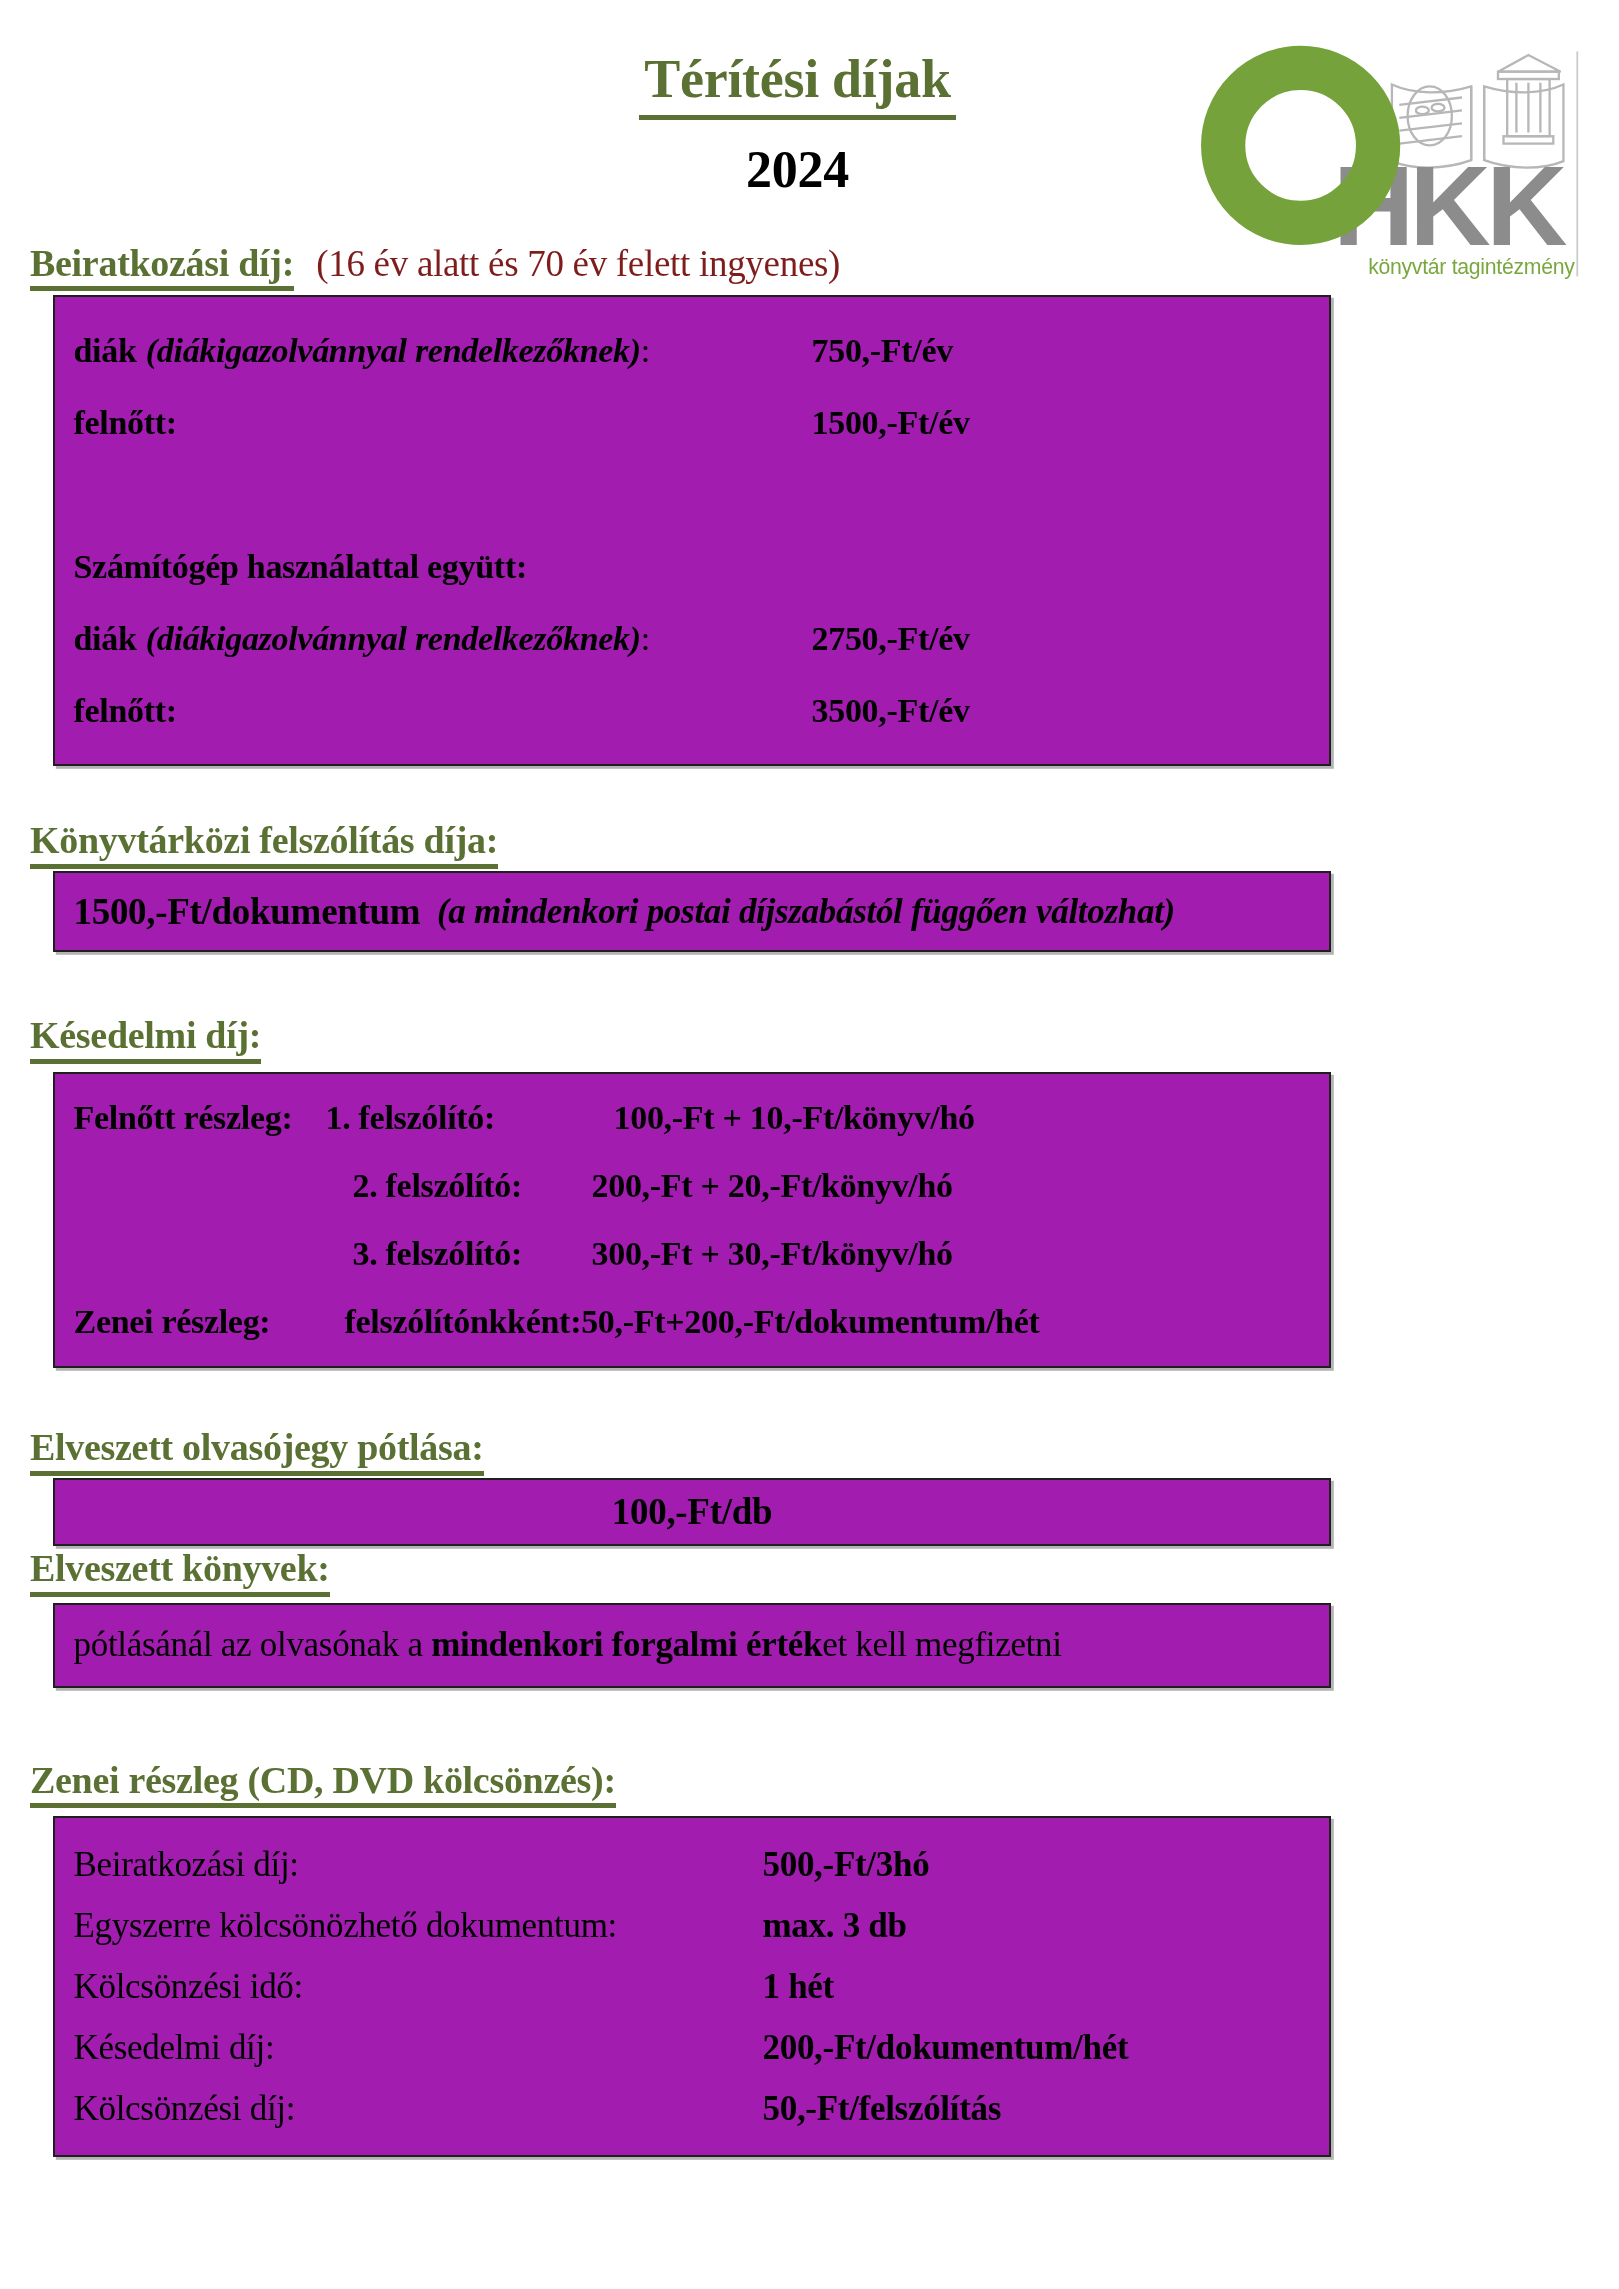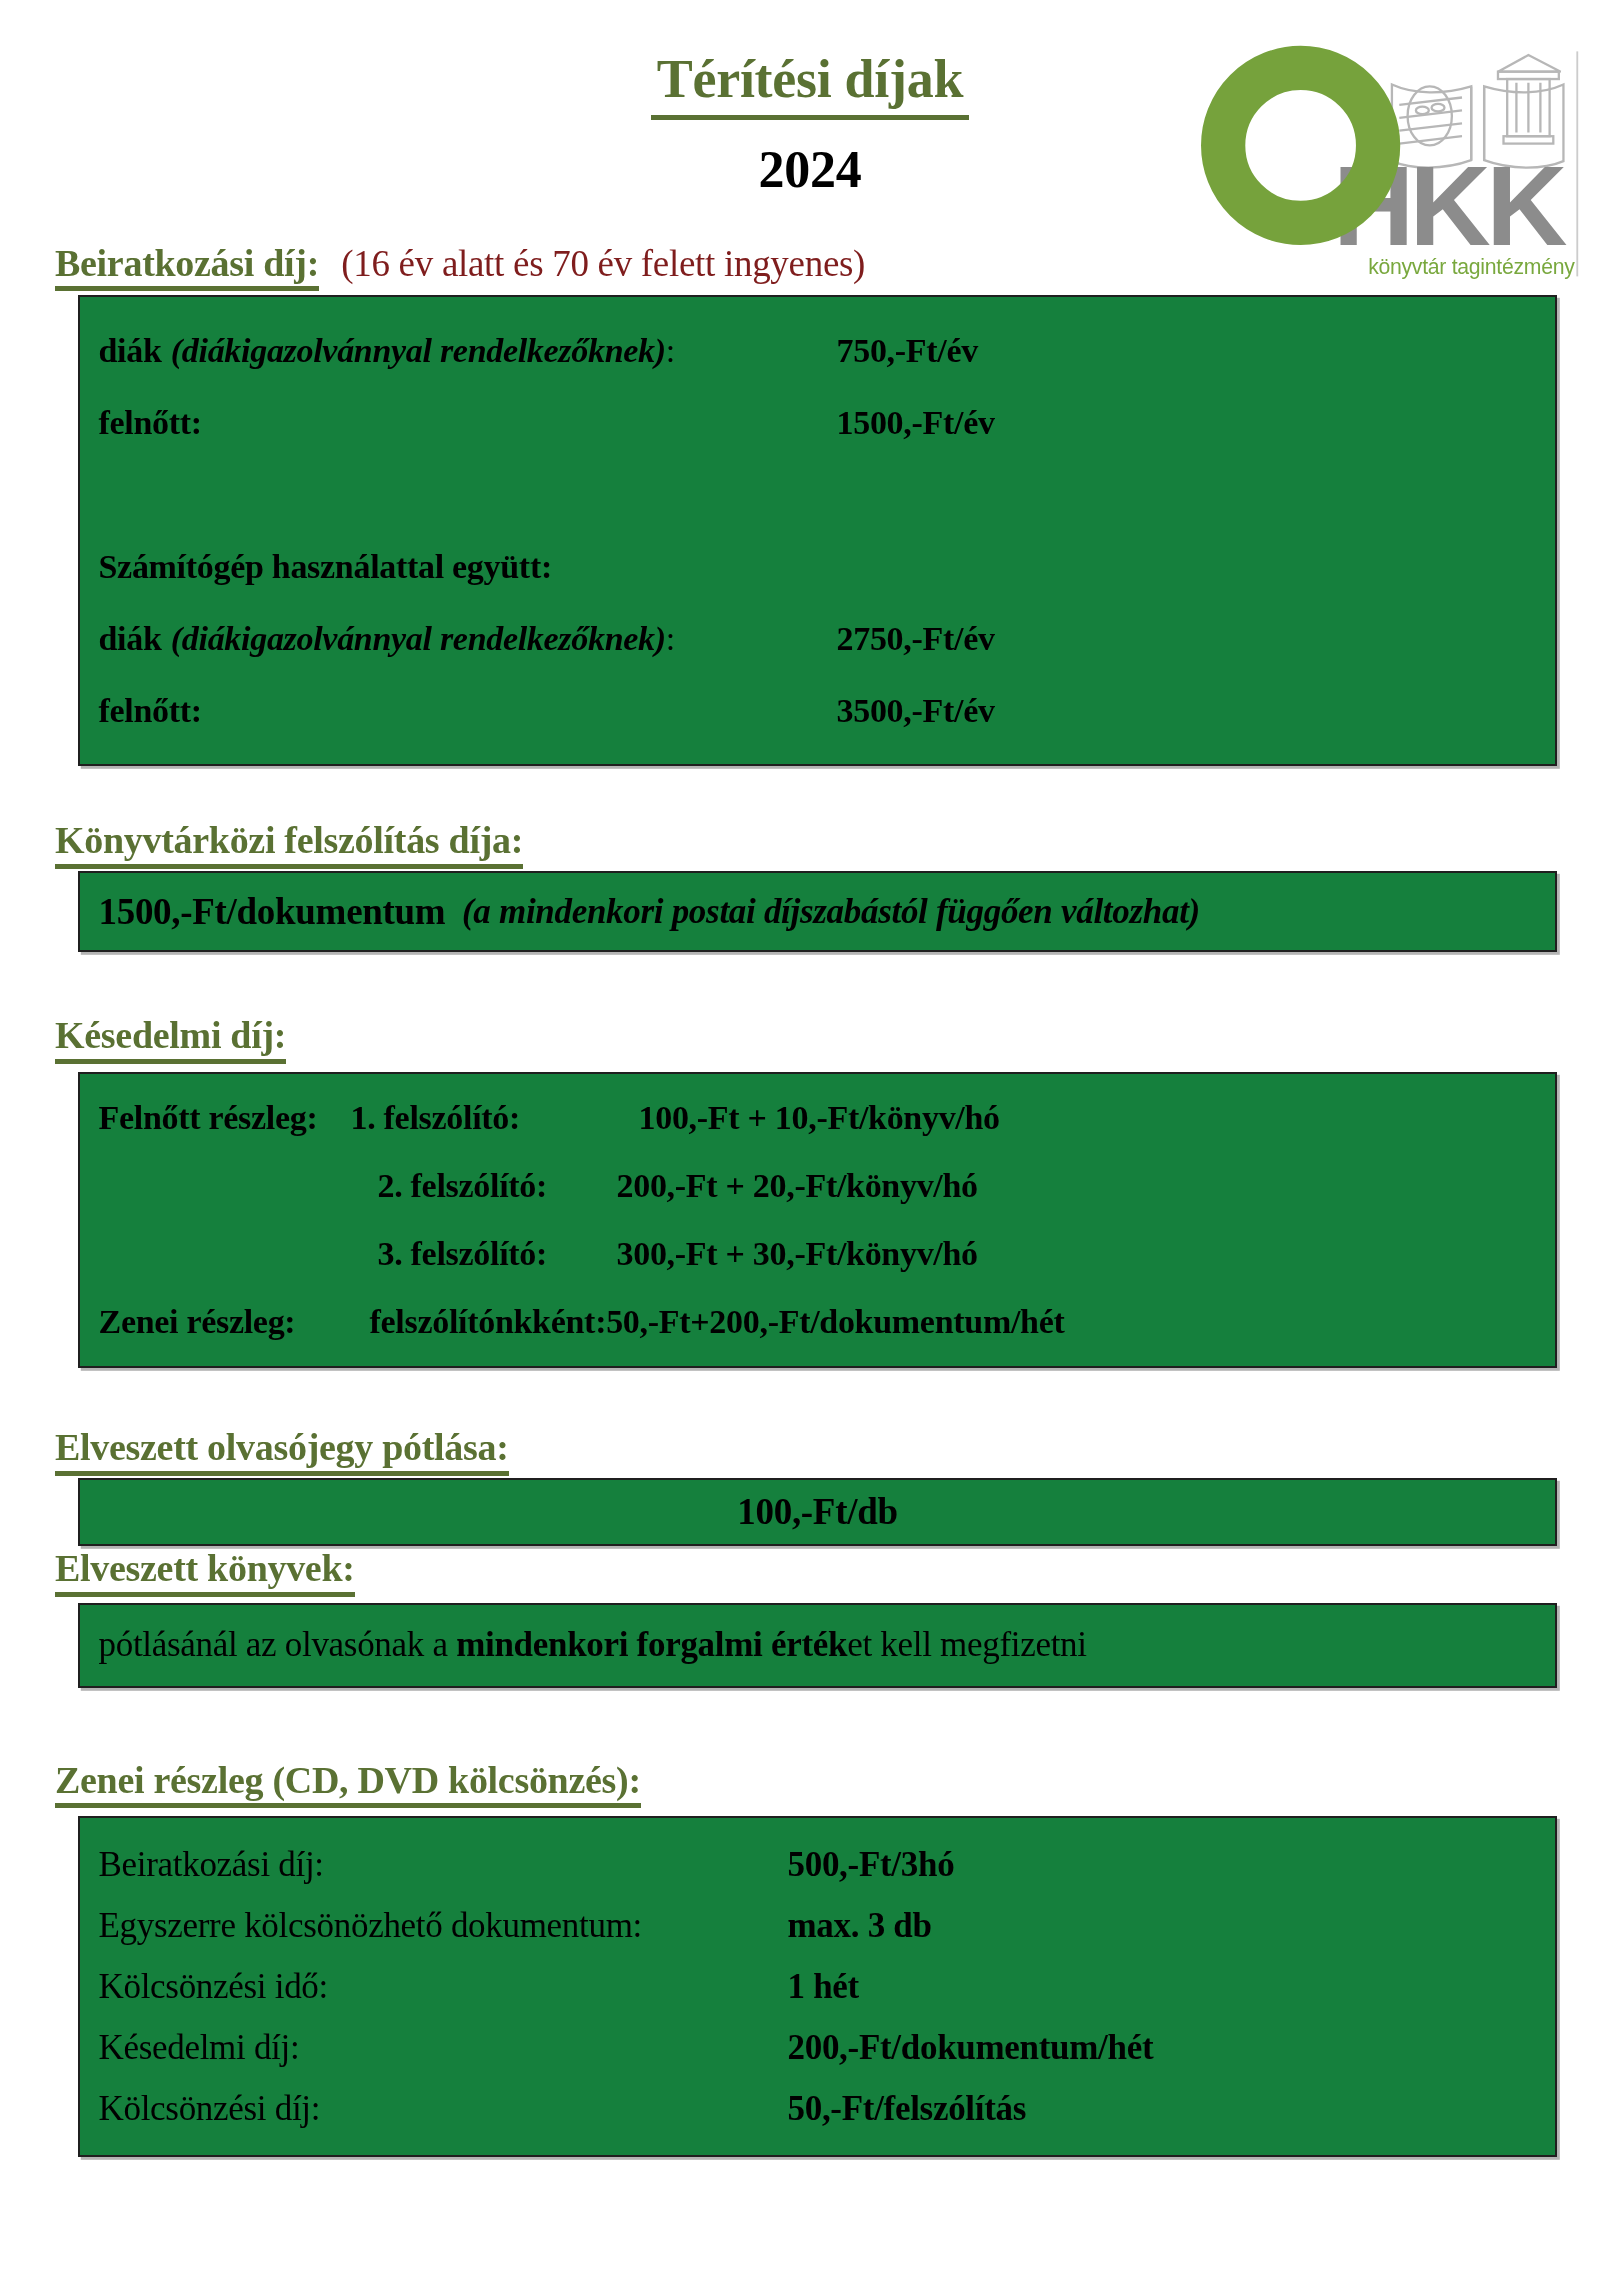--- a/index.html
+++ b/index.html
@@ -7,21 +7,21 @@
     --logo-green:#76a23c;
     --logo-gray:#8c8c8c;
     --border:#1f1f1f;
   }
   *{box-sizing:border-box;}
   html,body{margin:0;padding:0;background:#ffffff;}
   .page{
     position:relative;
     width:1620px;
     min-height:2290px;
-    padding:48px 55px 37px 55px;
+    padding:48px 55px 37px 30px;
     font-family:"Liberation Serif", serif;
     color:#000;
     letter-spacing:-0.3px;
     background:#fff;
   }
   
   .title-wrap{text-align:center;}
   .title-wrap .doc-title{
     display:inline-block;
     font-size:54px;font-weight:bold;color:var(--green);
@@ -40,25 +40,25 @@
   }
   .section-heading .note{font-size:37px;font-weight:normal;color:#7f1d1d;margin-left:13px;}
   .mt-s1{margin-top:42px;}
   .mt-s2{margin-top:52px;}
   .mt-s3{margin-top:61px;}
   .mt-s4{margin-top:57px;}
   .mt-s5{}
   .mt-s6{margin-top:70px;}
   .fee-box{
     margin-left:23px;
-    width:1479px;
+    width:1278px;
     border:2.8px solid var(--border);
     box-shadow:2.8px 2.8px 0 #b4b4b4;
     font-size:34px;
-    background:#15803d;
+    background:#a21caf;
   }
   .b{font-weight:bold;}
   .bi{font-weight:bold;font-style:italic;}
   .paren{margin-left:9.2px;}
   
   .box-enroll{margin-top:9.2px;padding:17.5px 18.5px;}
   .box-enroll .row{position:relative;height:72px;display:flex;align-items:center;}
   .box-enroll .val{position:absolute;left:738px;font-weight:bold;}
   
   .box-inter{margin-top:7.4px;height:81px;display:flex;align-items:center;padding:0 18.5px;}

